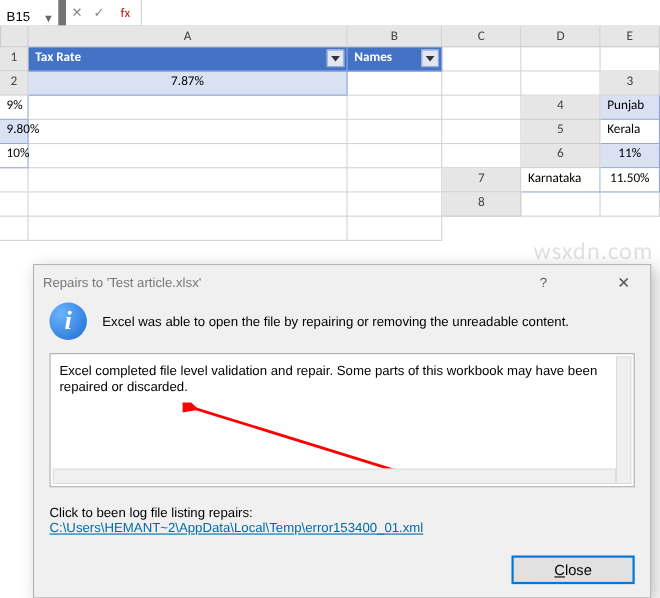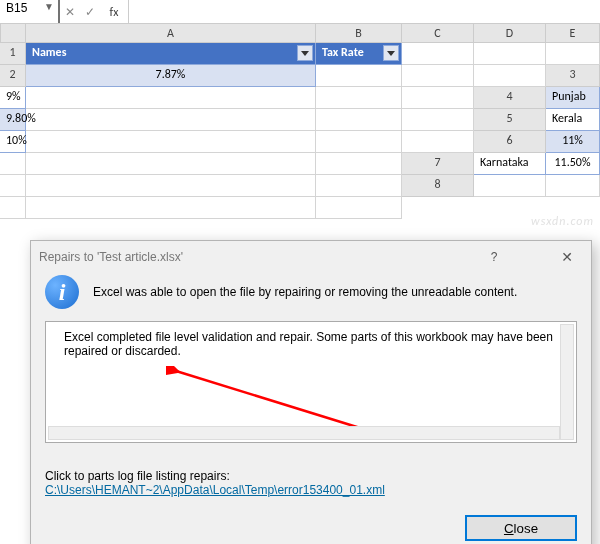--- a/index.html
+++ b/index.html
@@ -13,24 +13,24 @@
     overflow: hidden;
     position: relative;
   }
   .formula-bar {
     height: 24px;
     border-bottom: 1px solid #ccc;
     display: flex;
     align-items: stretch;
   }
   .name-box-wrap {
-    border-right: 2px solid #737373;
+    border-right: 7px solid #737373;
     width: 60px;
     display: flex;
-    align-items: flex-start;
+    align-items: flex-end;
     padding: 0 4px;
     position: relative;
   }
   .name-box {
     border: none;
     width: 100%;
     font-size: 12px;
     outline: none;
   }
   .name-drop {
@@ -38,21 +38,21 @@
     color: #666;
   }
   .fxzone {
     display: flex;
     align-items: center;
     border-right: 1px solid #ccc;
   }
   .fxbtn {
     width: 20px; text-align: center; color: #888;
   }
-  .fx-label { width: 28px; text-align: center; color: #404040;}
+  .fx-label { width: 28px; text-align: center; color: #b91c1c;}
   .formula-input {
     border: none;
     flex: 1;
     font-size: 12px;
     outline: none;
     padding: 0 4px;
   }
   
   .grid {
     display: grid;
@@ -147,25 +147,25 @@
   }
   .info-icon {
     width: 34px; height: 34px; border-radius: 50%;
     background: radial-gradient(circle at 30% 30%, #6db3ff, #1b6dd1);
     color: #fff; font-family: Georgia, serif; font-style: italic;
     font-size: 24px; font-weight: bold;
     display: flex; align-items: center; justify-content: center;
     flex-shrink: 0;
   }
   .error-box {
-    margin: 0 14px 22px 14px;
+    margin: 0 14px 12px 14px;
     background: #fff;
     border: 1px solid #aaa;
     height: 122px;
-    padding: 8px 18px;
+    padding: 8px 8px;
     position: relative;
     overflow: hidden;
   }
   .arrow-svg {
     position: absolute;
     left: 120px; top: 44px;
     width: 230px; height: 80px;
     pointer-events: none;
   }
   .sbh { position:absolute; right:2px; top:2px; width:14px; bottom:2px; background:#f0f0f0;
@@ -184,24 +184,23 @@
     width: 112px;
     height: 26px;
     background: #e1e1e1;
     border: 2px solid #0078d7;
   }
   .watermark {
     position: absolute;
     right: 6px;
     top: 214px;
     color: #e2e2e2;
-    font-size: 12px;
+    font-size: 22px;
     letter-spacing: 1px;
     pointer-events: none;
-    font-style: italic;
   }
 </style>
 </head>
 <body>
 
 <div class="formula-bar">
   <div class="name-box-wrap">
     <input class="name-box" value="B15" style="">
     <span class="name-drop">▼</span>
   </div>
@@ -216,25 +215,25 @@
 <div class="grid">
   <div class="corner"></div>
   <div class="colhdr">A</div>
   <div class="colhdr">B</div>
   <div class="colhdr">C</div>
   <div class="colhdr">D</div>
   <div class="colhdr">E</div>
 
   <div class="rowhdr">1</div>
   <div class="cell thdr tcell">
+    <span>Tax Rate</span>
+    <span class="filterbtn"></span>
+  </div>
+  <div class="cell thdr tcell">
     <span>Names</span>
-    <span class="filterbtn"></span>
-  </div>
-  <div class="cell thdr tcell">
-    <span>Tax Rate</span>
     <span class="filterbtn"></span>
   </div>
   <div class="cell"></div>
   <div class="cell"></div>
   <div class="cell"></div>
 
   <div class="rowhdr">2</div>
   <div class="cell tcell band1 num">7.87%</div>
   <div class="cell"></div>
     <div class="cell"></div>
@@ -300,21 +299,21 @@
         <marker id="ah" markerWidth="10" markerHeight="10" refX="2" refY="5" orient="auto">
           <path d="M0,5 L10,0 L10,10 Z" fill="red"></path>
         </marker>
       </defs>
       <line x1="220" y1="70" x2="10" y2="5" stroke="red" stroke-width="2.5" marker-end="url(#ah)"></line>
     </svg>
     <div class="sbh"></div>
     <div class="sbv"></div>
   </div>
   <div class="log-line">
-    <span>Click to parts log file listing repairs:</span>
+    <span>Click to been log file listing repairs:</span>
     &nbsp;&nbsp;
     <span class="log-link">C:\Users\HEMANT~2\AppData\Local\Temp\error153400_01.xml</span>
   </div>
   <div class="btnbar">
     <button class="dlgbtn">
       <span style="text-decoration:underline">C</span><span>lose</span>
     </button>
   </div>
 </div>
 

